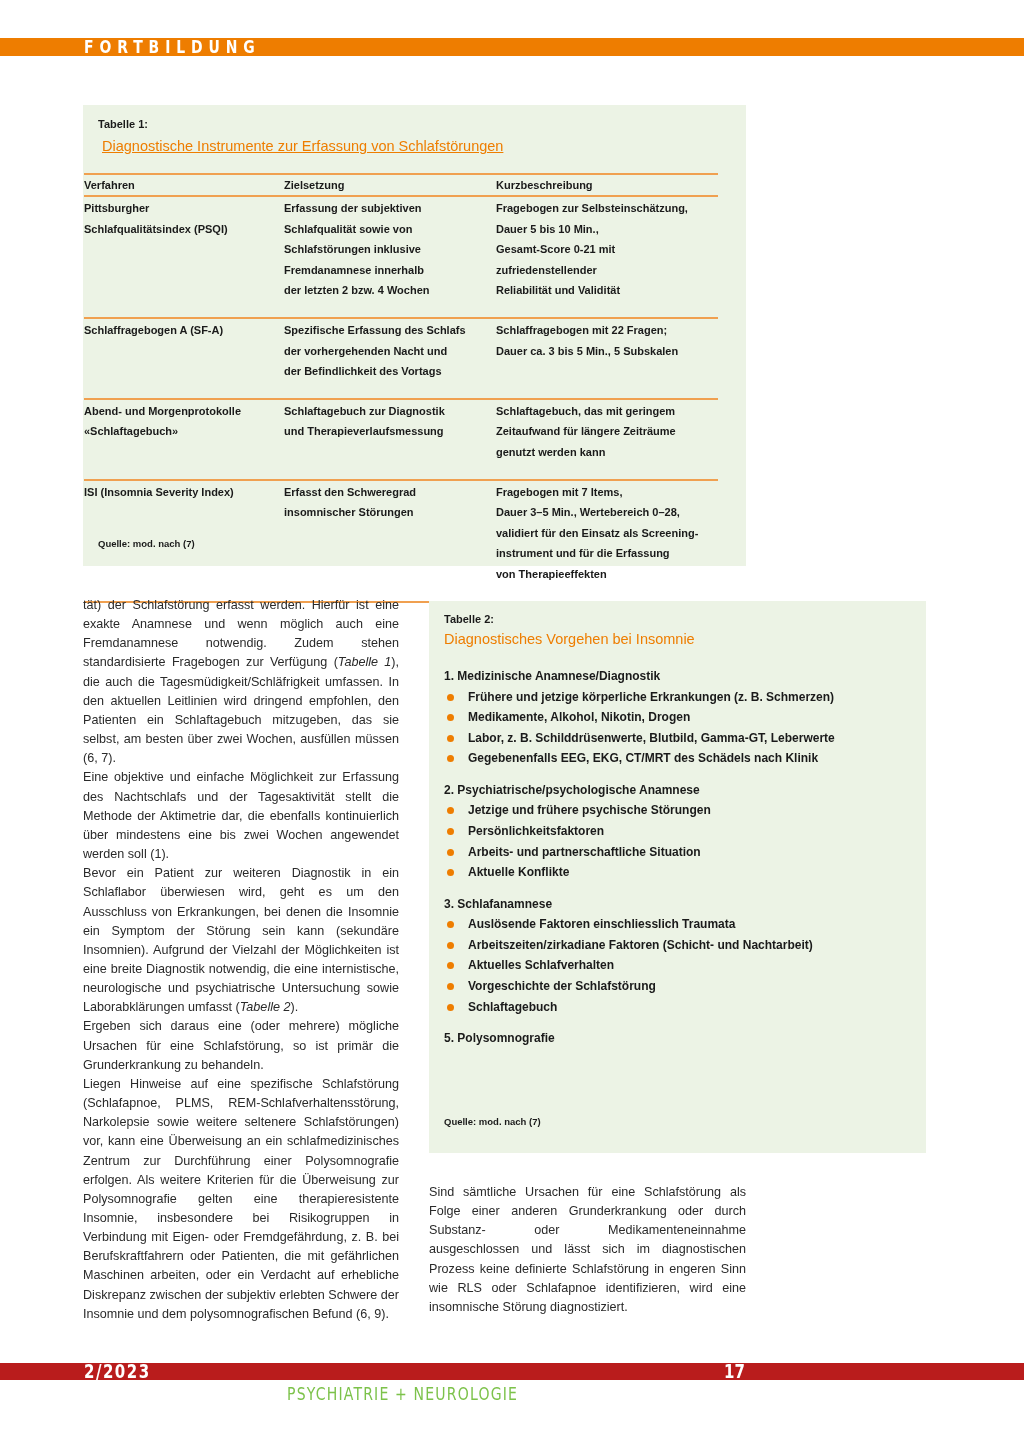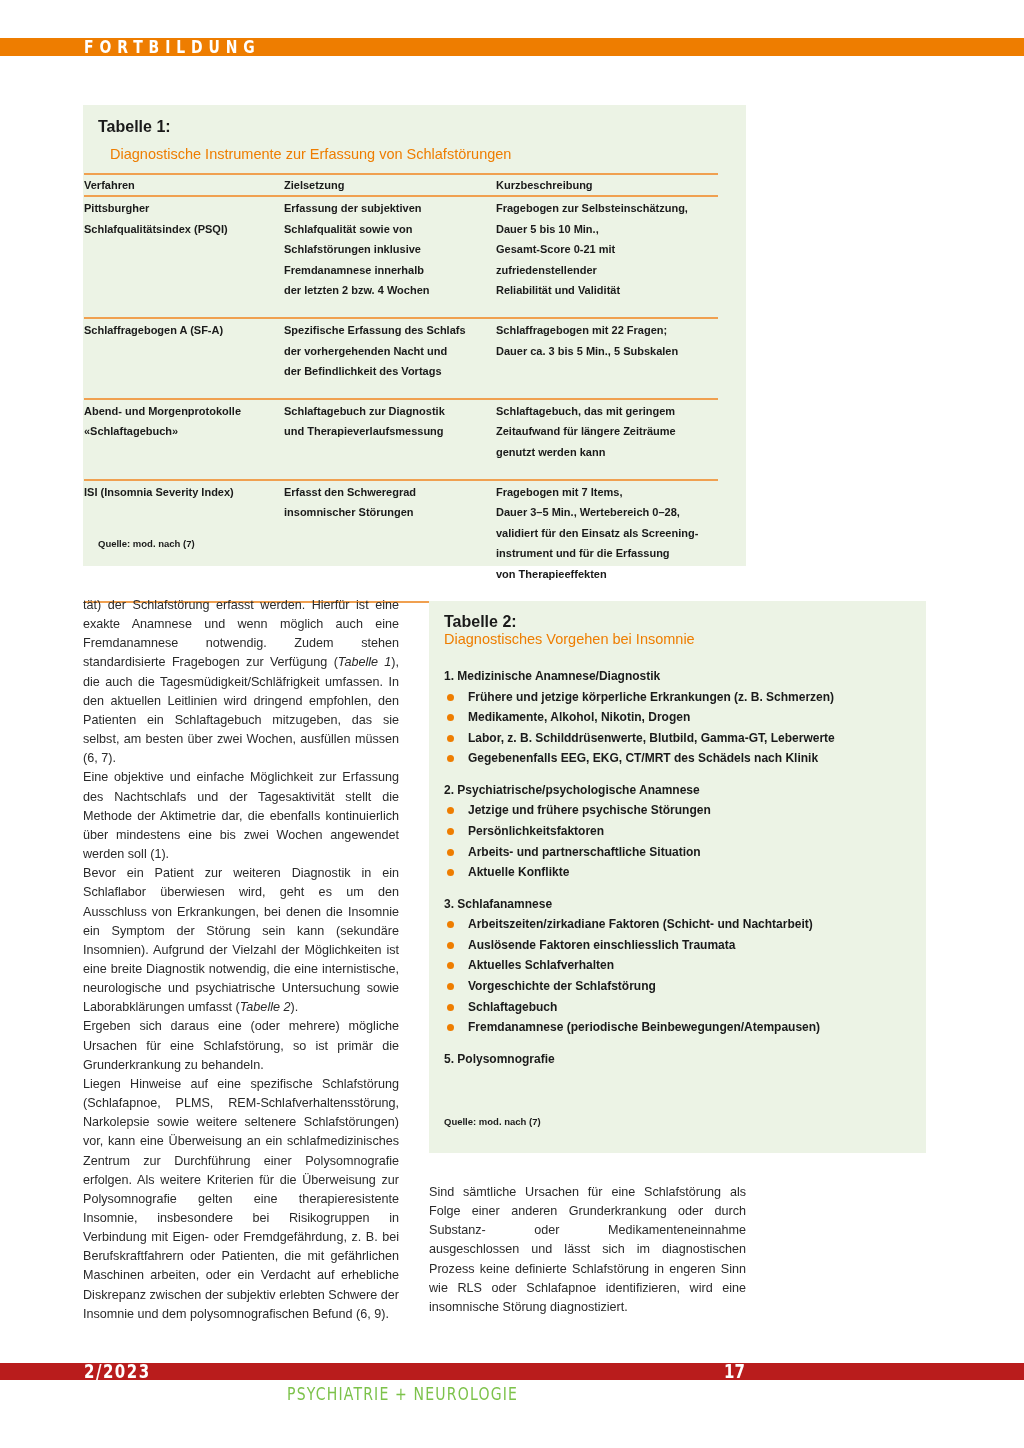--- a/index.html
+++ b/index.html
@@ -13,24 +13,24 @@
   .top-bar .section-label {
     position: absolute; left: 84px; top: -1px; color: #ffffff; font-weight: bold;
     font-size: 17px; letter-spacing: 7.2px; line-height: 20px;
     font-family: "DejaVu Sans", sans-serif; transform: scaleX(0.82); transform-origin: left;
   }
   .box {
     position: absolute; background: #ecf3e5;
   }
   #table1-box { left: 83px; top: 105px; width: 663px; height: 461px; }
   #table2-box { left: 429px; top: 601px; width: 497px; height: 552px; }
-  .box-kicker { font-size: 16px; font-weight: bold; color: #1a1a1a; }
+  .box-kicker { font-size: 11px; font-weight: bold; color: #1a1a1a; }
   .box-title { font-size: 14.5px; color: #ee7d00; margin-top: 3px; }
   #table1-box .box-kicker { position: absolute; left: 15px; top: 13px; }
-  #table1-box .box-title { position: absolute; left: 15px; top: 29px; margin: 12px; }
+  #table1-box .box-title { position: absolute; left: 15px; top: 29px; margin: 4px; text-decoration: underline; }
   table.t1 {
     position: absolute; left: 1px; top: 68px; width: 634px; border-collapse: collapse;
     font-size: 11px; font-weight: bold;
   }
   table.t1 th { text-align: left; font-weight: bold; padding: 2px 0 1px 0; line-height: 17px;
     border-top: 2px solid #f0a050; border-bottom: 2px solid #f0a050; }
   table.t1 td { vertical-align: top; padding: 1px 0 16px 0; line-height: 20.6px; border-bottom: 2px solid #f0a050; }
   table.t1 td .cell-line { display: block; }
   .c1 { width: 200px; } .c2 { width: 212px; } .c3 { width: 222px; }
   #table1-box .source { position: absolute; left: 15px; top: 433px; font-size: 9.5px; font-weight: bold; }
@@ -168,26 +168,25 @@
       </div>
       <div class="t2-section">
         <div class="t2-heading">2. Psychiatrische/psychologische Anamnese</div>
         <div class="t2-item"><span class="t2-bullet"></span><span>Jetzige und frühere psychische Störungen</span></div>
         <div class="t2-item"><span class="t2-bullet"></span><span>Persönlichkeitsfaktoren</span></div>
         <div class="t2-item"><span class="t2-bullet"></span><span>Arbeits- und partnerschaftliche Situation</span></div>
         <div class="t2-item"><span class="t2-bullet"></span><span>Aktuelle Konflikte</span></div>
       </div>
       <div class="t2-section">
         <div class="t2-heading">3. Schlafanamnese</div>
+        <div class="t2-item"><span class="t2-bullet"></span><span>Auslösende Faktoren einschliesslich Traumata</span></div>
         <div class="t2-item"><span class="t2-bullet"></span><span>Arbeitszeiten/zirkadiane Faktoren (Schicht- und Nachtarbeit)</span></div>
-        <div class="t2-item"><span class="t2-bullet"></span><span>Auslösende Faktoren einschliesslich Traumata</span></div>
         <div class="t2-item"><span class="t2-bullet"></span><span>Aktuelles Schlafverhalten</span></div>
         <div class="t2-item"><span class="t2-bullet"></span><span>Vorgeschichte der Schlafstörung</span></div>
         <div class="t2-item"><span class="t2-bullet"></span><span>Schlaftagebuch</span></div>
-        <div class="t2-item"><span class="t2-bullet"></span><span>Fremdanamnese (periodische Beinbewegungen/Atempausen)</span></div>
       </div>
       <div class="t2-section">
         <div class="t2-heading">5. Polysomnografie</div>
       </div>
     </div>
   <div class="source">Quelle: mod. nach (7)</div>
 </div>
 
 <div class="body-text" id="col-right">
     <p><span>Sind sämtliche Ursachen für eine Schlafstörung als Folge einer anderen Grunderkrankung oder durch Substanz- oder Medikamenteneinnahme ausgeschlossen und lässt sich im diagnostischen Prozess keine definierte Schlafstörung in engeren Sinn wie RLS oder Schlafapnoe identifizieren, wird eine insomnische Störung diagnostiziert.</span></p>

